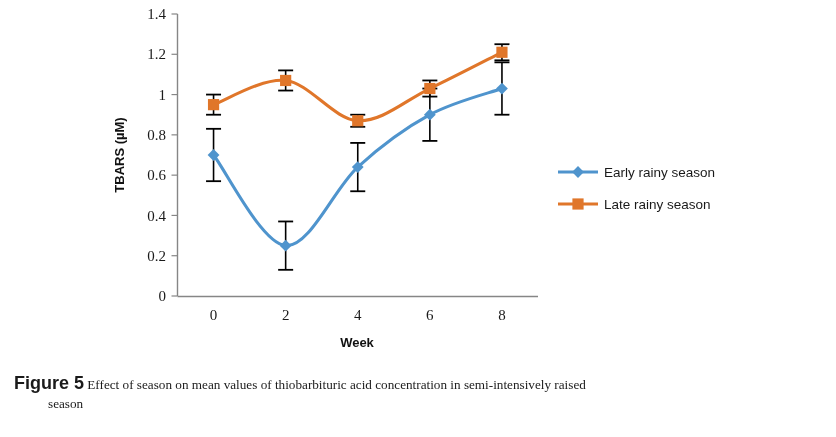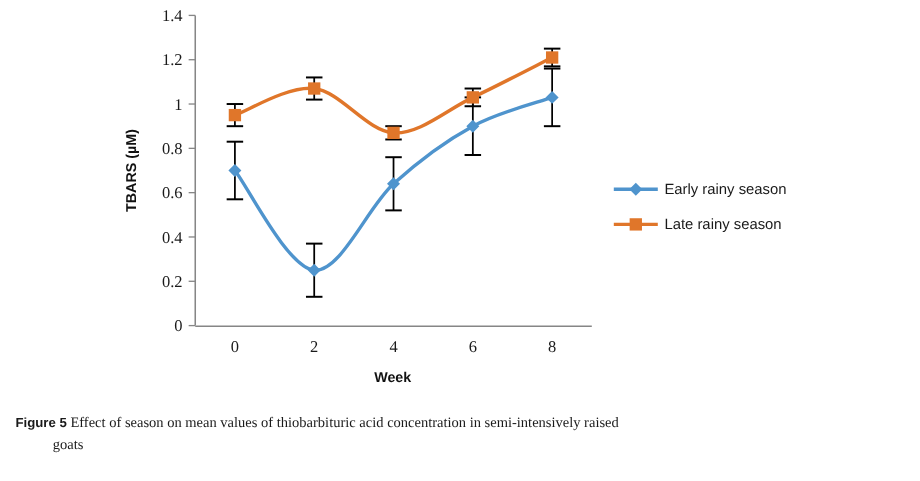--- a/index.html
+++ b/index.html
@@ -61,21 +61,21 @@
     width: 812px;
     font-family: "Liberation Serif", serif;
     font-size: 13.2px;
     line-height: 19px;
     color: #1a1a1a;
     text-align: justify;
   }
   #caption .cap-bold {
     font-weight: bold;
     font-family: "Liberation Sans", sans-serif;
-    font-size: 12px;
+    font-size: 18px;
   }
   #caption .cap-indent {
     display: block;
     padding-left: 34px;
   }
 </style>
 </head>
 <body>
 
 <div id="figure-root">
@@ -201,16 +201,16 @@
             <rect x="572.4" y="198.4" width="11.2" height="11.2" fill="#E0762A"></rect>
             <text x="604" y="205" class="legend-label">Late rainy season</text>
           </g>
         </g>
     </svg>
   </div>
 
   <div id="caption">
     <span class="cap-bold">Figure 5</span>
     <span>Effect of season on mean values of thiobarbituric acid concentration in semi-intensively raised</span>
-    <span class="cap-indent">goats</span>
+    <span class="cap-indent">season</span>
   </div>
 
 </div>
 
 </body></html>

